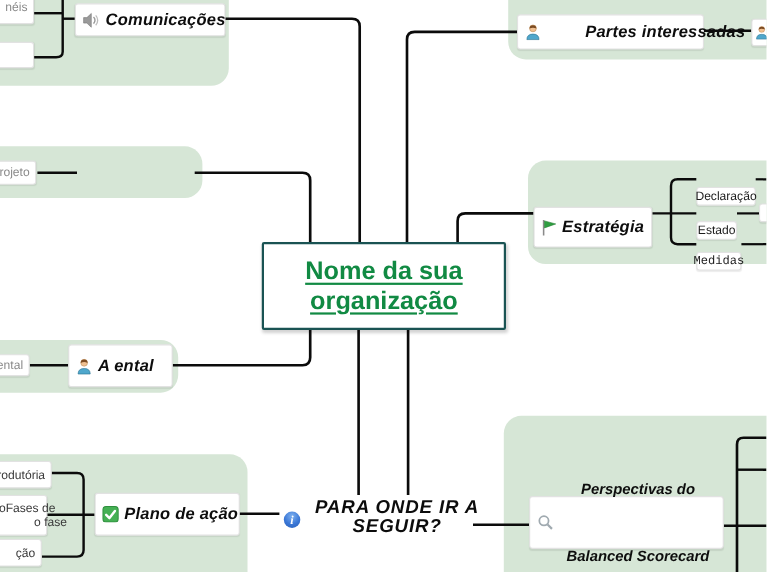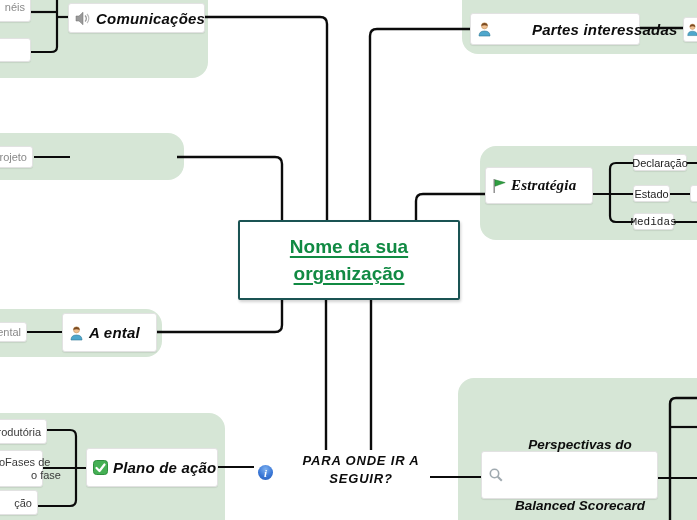--- a/index.html
+++ b/index.html
@@ -17,37 +17,37 @@
     padding:0 6px;box-sizing:border-box;
     box-shadow:0 1px 1px rgba(0,0,0,0.08);
   }
   .branch-label{
     font-weight:bold;font-style:italic;font-size:15px;color:#0d0d0d;
     white-space:nowrap;letter-spacing:.2px;
   }
   .sub-label{font-size:11px;color:#1c1c1c;white-space:nowrap;text-align:center;}
   .muted{color:#8a8a8a;}
   .dark-muted{color:#3a3a3a;}
-  .subnode{justify-content:center;padding:0 3px;}
+  .subnode{justify-content:center;padding:0 3px;margin-top:16px;}
   .clipped{justify-content:flex-end;padding-right:5px;}
   .clipped-left{justify-content:flex-start;padding-left:4px;}
   #central-node{
     left:238px;top:220px;width:222px;height:80px;
     border:2px solid #1a5353;border-radius:2px;
     flex-direction:column;justify-content:center;gap:0;
     box-shadow:1px 2px 3px rgba(0,0,0,0.18);
   }
   .central-line{
-    font-weight:bold;font-size:19px;line-height:27px;color:#118a43;
+    font-weight:bold;font-size:23px;line-height:27px;color:#118a43;
     text-decoration:underline;text-decoration-thickness:2px;text-underline-offset:3px;
     white-space:nowrap;
   }
   #floating-topic{
     position:absolute;left:286px;top:452px;width:150px;z-index:3;
-    text-align:center;font-weight:bold;font-style:italic;font-size:13px;
+    text-align:center;font-weight:bold;font-style:italic;font-size:17px;
     line-height:18px;color:#0c0c0c;letter-spacing:.8px;
   }
   #perspectivas-node .two-line{
     display:flex;flex-direction:column;align-items:center;flex:1;gap:44px;
   }
   #perspectivas-node .two-line span{
     font-weight:bold;font-style:italic;font-size:13.5px;line-height:17px;
     color:#0d0d0d;white-space:nowrap;
   }
   #info-icon{
@@ -144,21 +144,21 @@
 
   <div class="node" style="left:470px;top:13px;width:170px;height:32px;gap:40px;">
     <svg class="icon" width="15" height="16" viewBox="0 0 15 16">
       <path d="M2,15 q0,-5 5.5,-5 q5.5,0 5.5,5 z" fill="#4fa7cc" stroke="#2d7795" stroke-width="0.6"></path>
       <circle cx="7.5" cy="4.8" r="3.1" fill="#f0c091" stroke="#b98a55" stroke-width="0.5"></circle>
       <path d="M4.4,5 a3.1,3.1 0 0 1 6.2,0 a4.5,2.6 0 0 0 -6.2,0" fill="#7b4b22"></path>
     </svg>
     <span class="branch-label">Partes interessadas</span>
   </div>
 
-  <div class="node" style="left:485px;top:167px;width:108px;height:37px;font-family:Liberation Serif, serif;">
+  <div class="node" style="left:485px;top:188px;width:108px;height:37px;">
     <svg class="icon" width="14" height="16" viewBox="0 0 14 16">
       <line x1="2.2" y1="1" x2="2.2" y2="15" stroke="#8a8a8a" stroke-width="1.4"></line>
       <path d="M3,1.8 L13.2,4.6 L3,8.2 Z" fill="#2f9e41" stroke="#1f7a2e" stroke-width="0.5"></path>
     </svg>
     <span class="branch-label">Estratégia</span>
   </div>
 
   <div class="node" id="perspectivas-node" style="left:481px;top:451px;width:177px;height:48px;">
     <svg class="icon" width="16" height="16" viewBox="0 0 16 16">
       <circle cx="6.5" cy="6.5" r="4.2" fill="none" stroke="#a0aab0" stroke-width="1.6"></circle>

